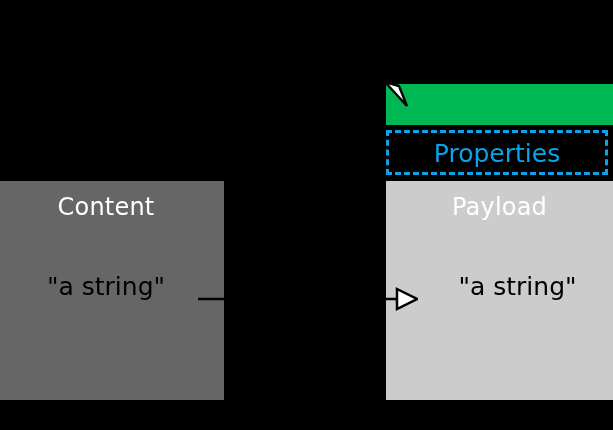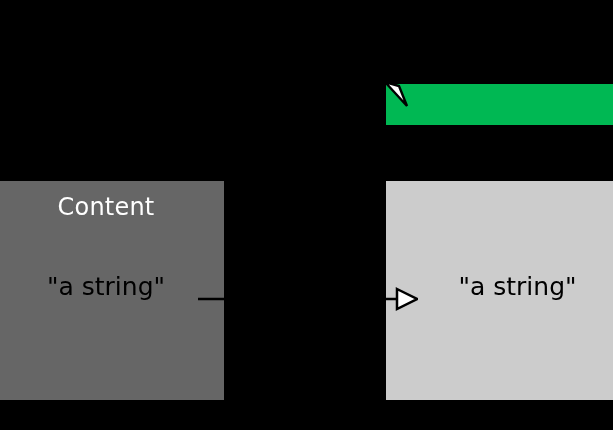--- a/index.html
+++ b/index.html
@@ -144,22 +144,26 @@
     <div class="content-title">Content</div>
     <div class="content-value">"a string"</div>
   </div>
 
   <div class="green-bar"></div>
 
   <svg class="green-arrowhead" viewBox="0 0 28 28" width="28" height="28">
     <polygon points="2,2 24,26 16,6" fill="#ffffff" stroke="#000000" stroke-width="2.4" stroke-linejoin="miter"></polygon>
   </svg>
 
+  <div class="properties-box">
+    <div class="properties-label">Properties</div>
+  </div>
 
   <div class="payload-box">
+    <div class="payload-title">Payload</div>
     <div class="payload-value">"a string"</div>
   </div>
 
   <svg class="connector" viewBox="0 0 220 26" width="220" height="26">
 
     <line x1="0" y1="13" x2="32" y2="13" stroke="#000000" stroke-width="2.5"></line>
 
     <line x1="186" y1="13" x2="200" y2="13" stroke="#000000" stroke-width="2.5"></line>
 
     <polygon points="199,3 219,13 199,23" fill="#ffffff" stroke="#000000" stroke-width="2.5" stroke-linejoin="miter"></polygon>

